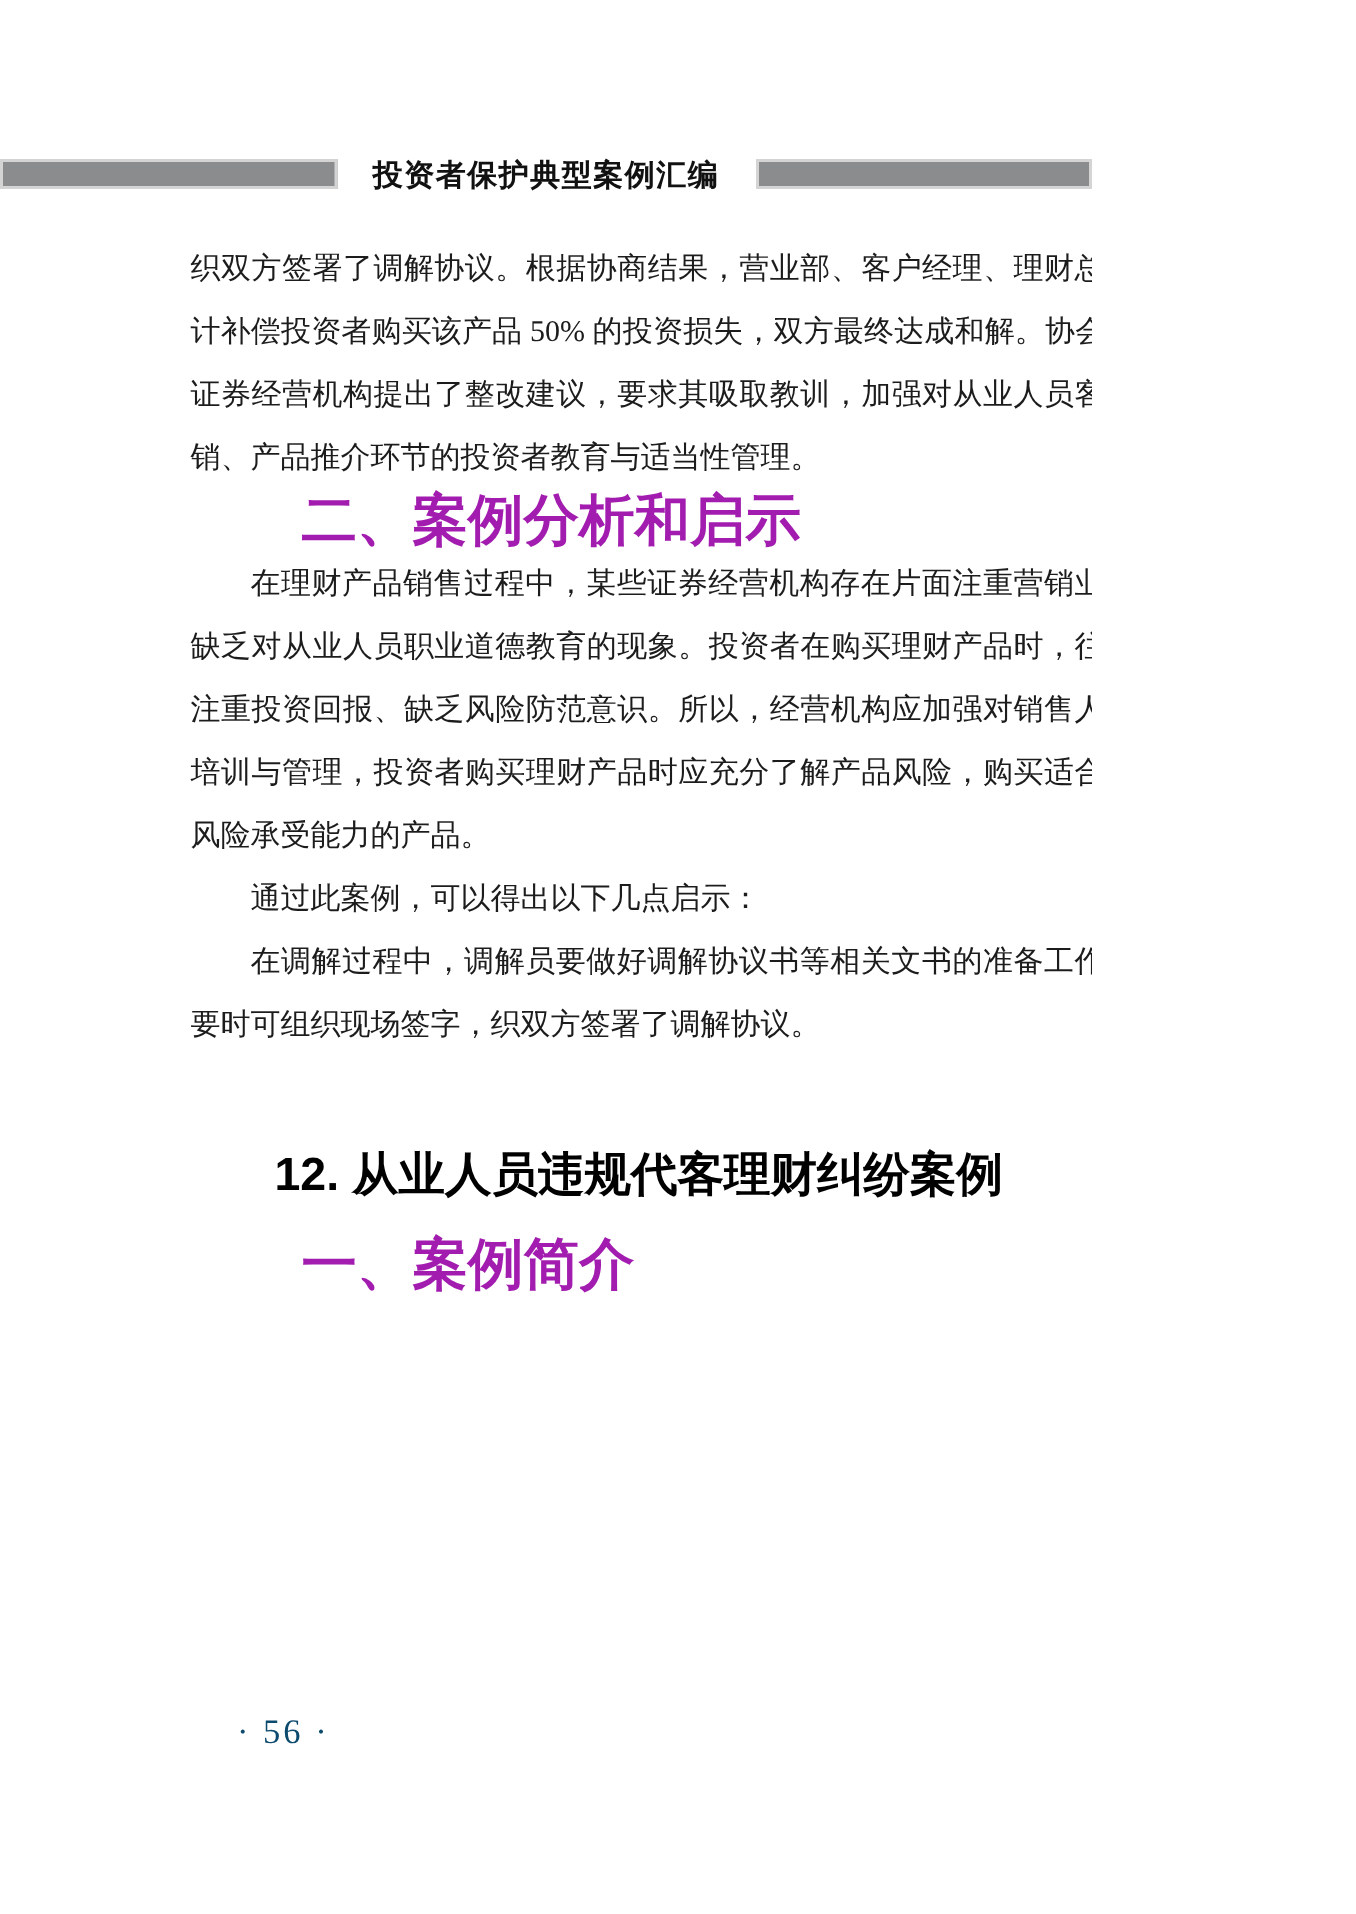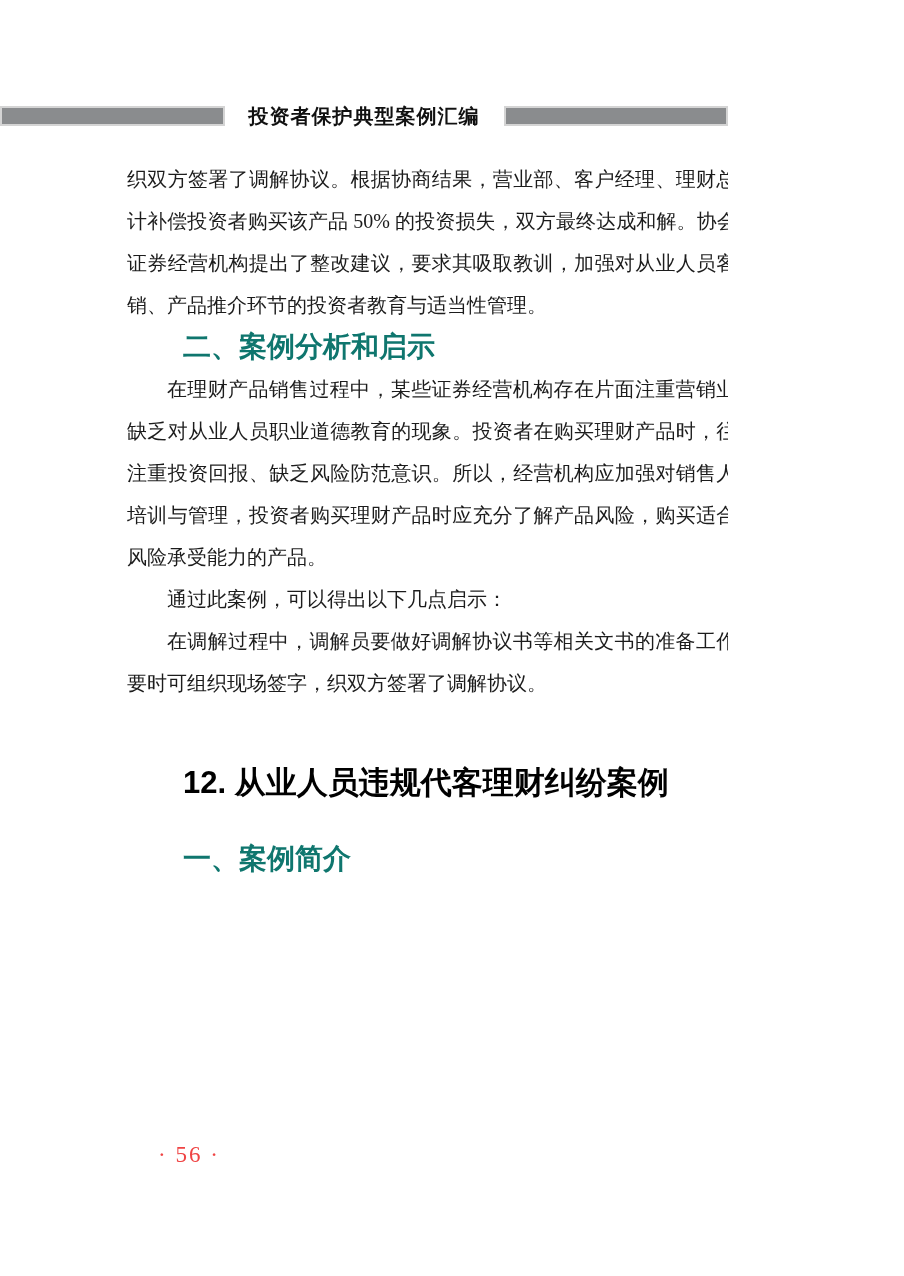--- a/index.html
+++ b/index.html
@@ -50,53 +50,53 @@
     font-size: 20px;
     line-height: 42px;
     text-align: justify;
     text-justify: inter-ideograph;
     text-indent: 2em;
   }
   .body-text.no-indent { text-indent: 0; }
   .section-heading {
     font-family: "Liberation Sans", "DejaVu Sans", sans-serif;
     font-weight: bold;
-    font-size: 28px;
+    font-size: 37px;
     line-height: 42px;
     text-indent: 2em;
-    color: #0f766e;
+    color: #a21caf;
   }
   .attribution {
     margin-top: 22px;
     font-family: "DejaVu Serif", "Liberation Serif", serif;
     font-style: italic;
     font-size: 27px;
     line-height: 42px;
     text-align: right;
   }
   .chapter-heading {
     margin-top: 56px;
     font-family: "Liberation Sans", "DejaVu Sans", sans-serif;
     font-weight: bold;
     font-size: 31px;
     line-height: 46px;
     text-indent: 56px;
     color: #000000;
   }
-  .section-heading.brief { margin-top: 32px; }
+  .section-heading.brief { margin-top: 16px; }
   
   .page-number {
     position: absolute;
     left: 158px;
     top: 1140px;
     font-size: 23px;
     line-height: 30px;
     letter-spacing: 2px;
     font-family: "Liberation Serif", "DejaVu Serif", serif;
-    color: #ef4444;
+    color: #0c4a6e;
   }
 </style>
 </head>
 <body>
 
 <div class="page">
 
   <header class="page-header">
     <div class="header-bar"></div>
     <div class="header-title">投资者保护典型案例汇编</div>

